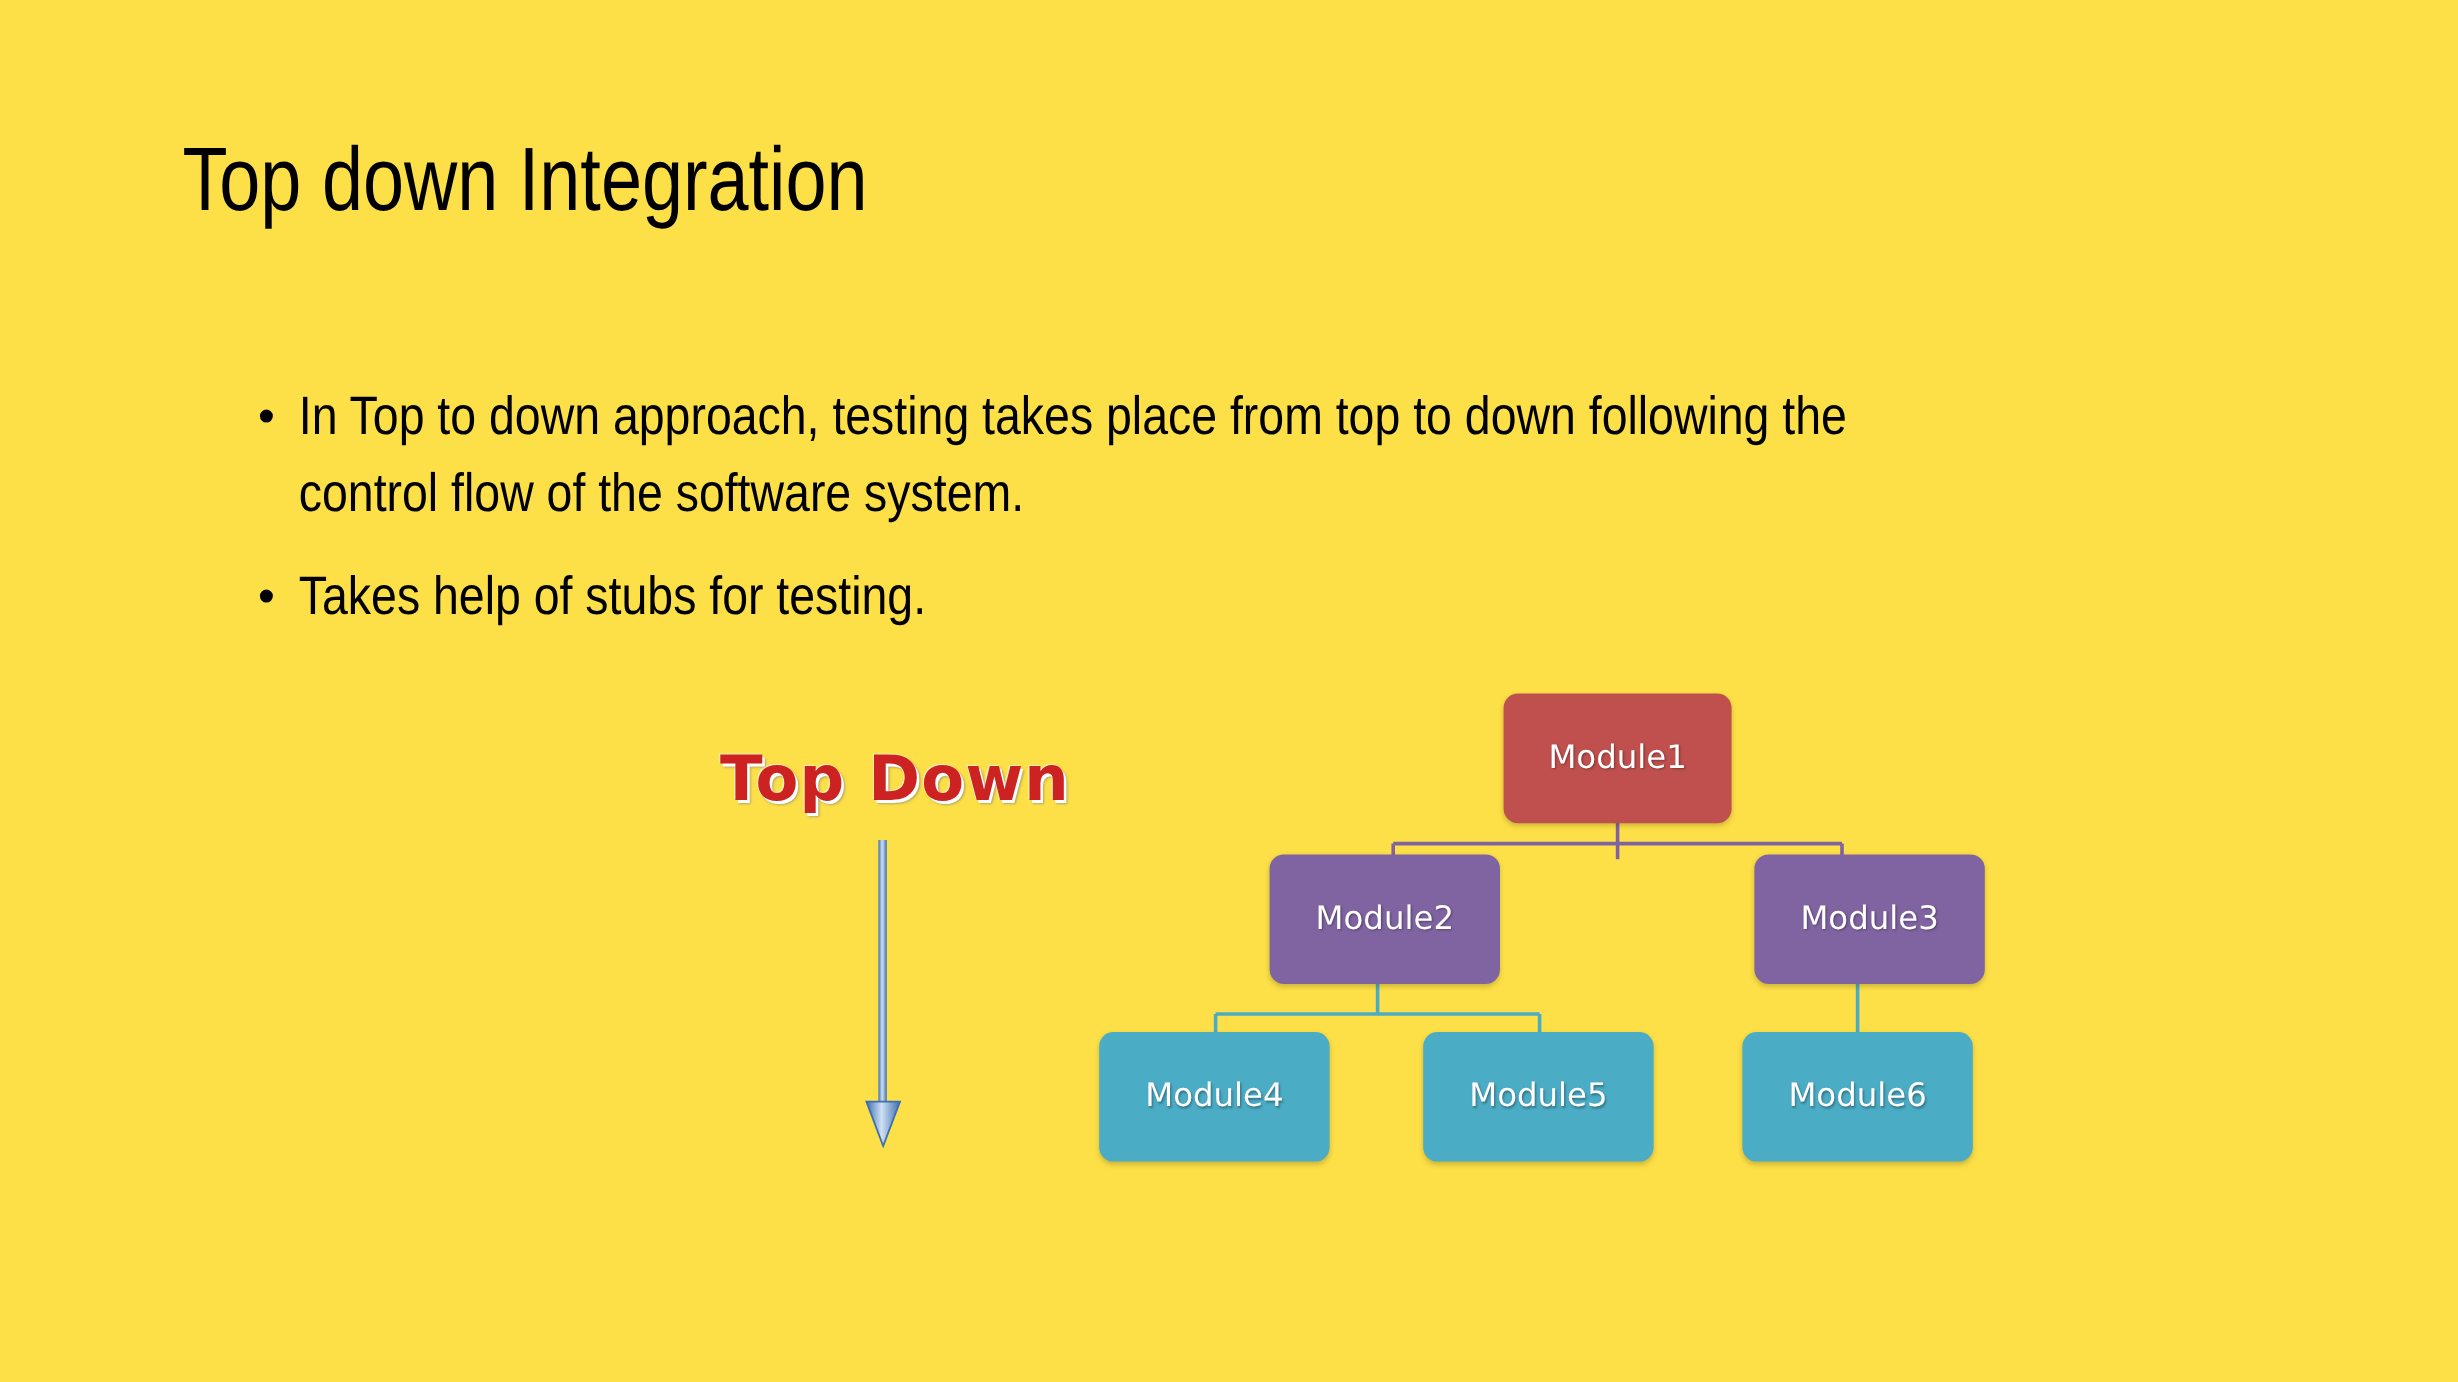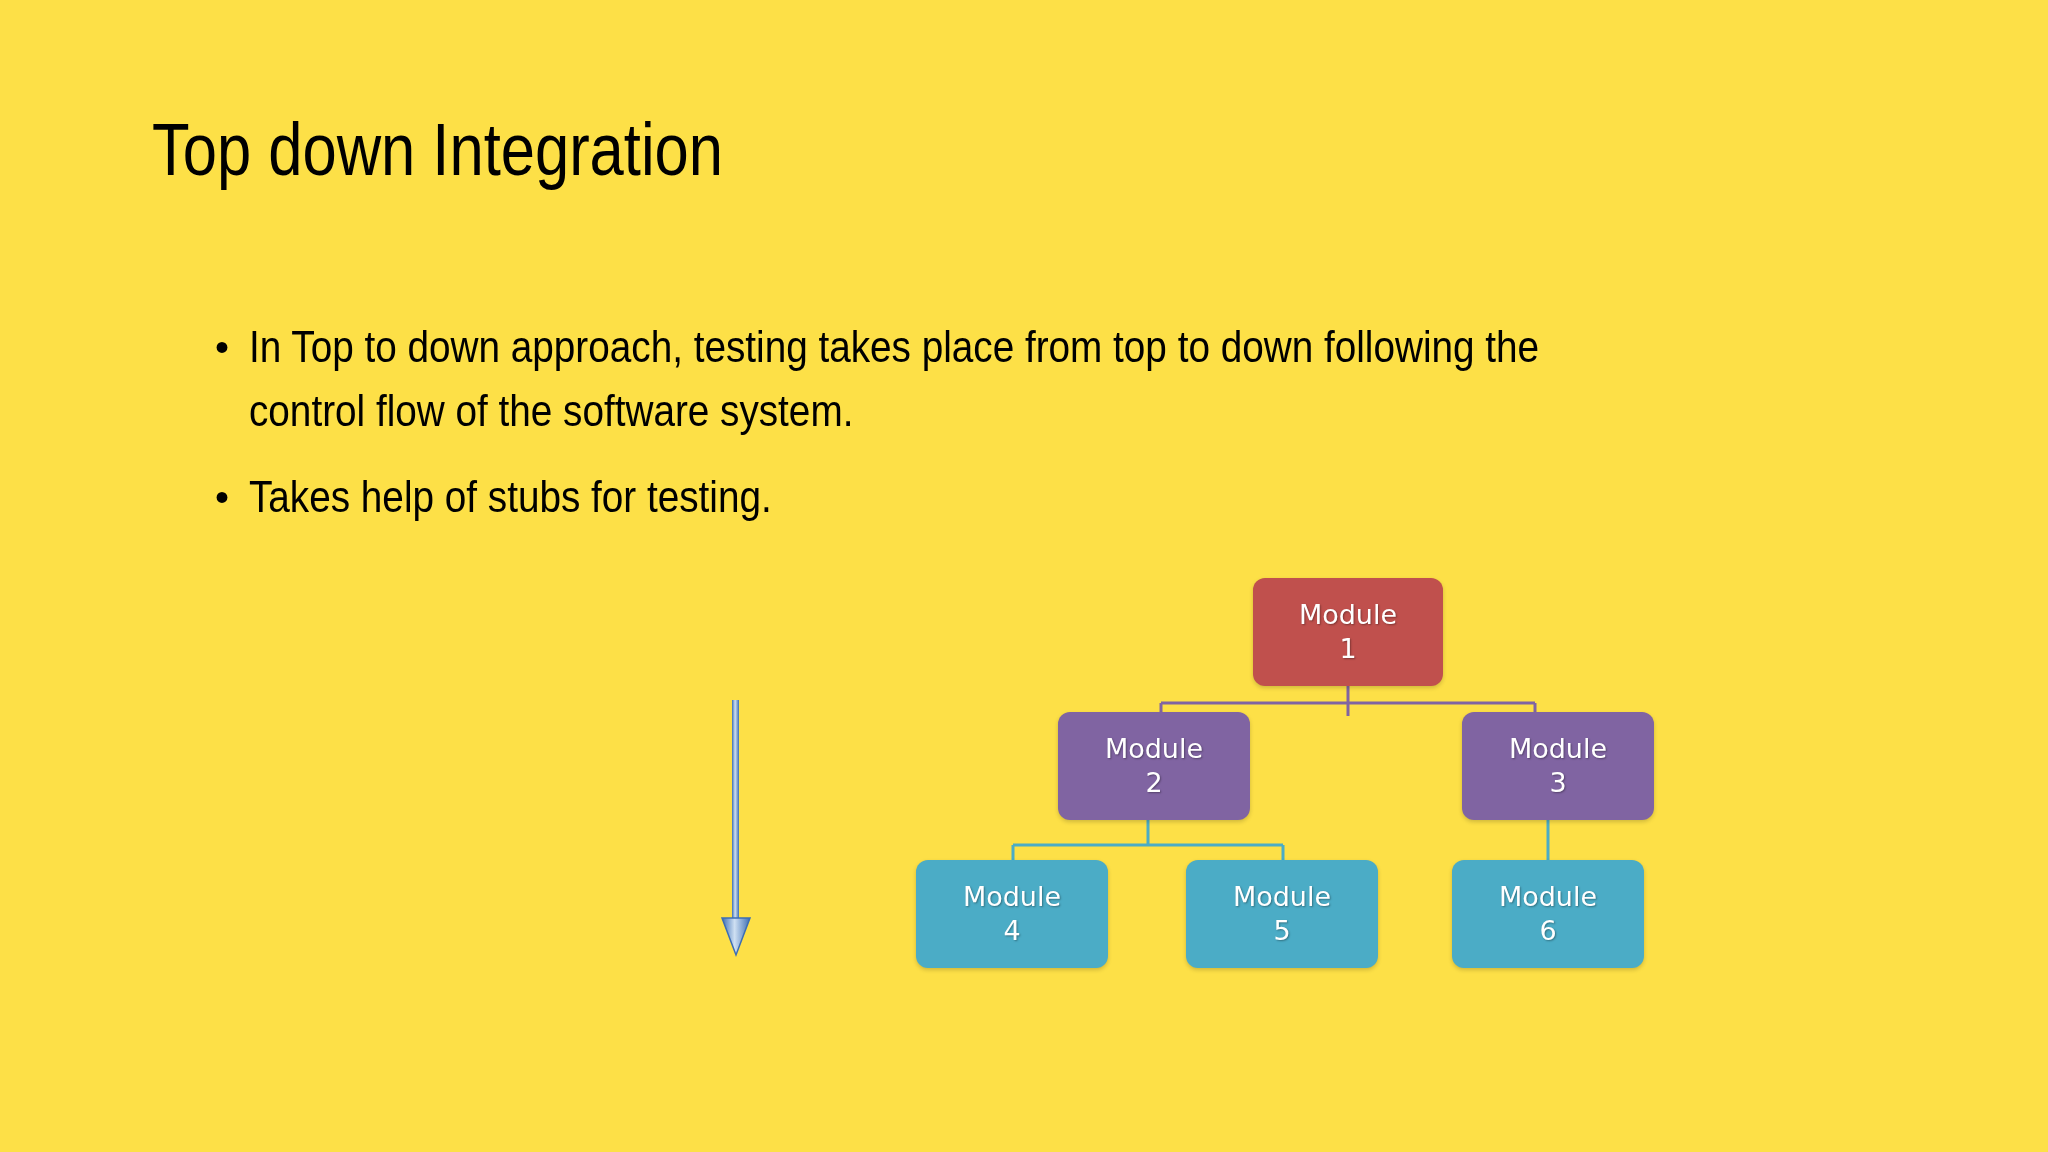--- a/index.html
+++ b/index.html
@@ -95,21 +95,20 @@
   
   .module-box {
     position: absolute;
     border-radius: 12px;
     color: #ffffff;
     font-family: "DejaVu Sans", sans-serif;
     font-size: 27px;
     line-height: 34px;
     text-align: center;
     display: flex;
-    flex-direction: column;
     align-items: center;
     justify-content: center;
     text-shadow: 1px 1px 2px rgba(0,0,0,0.35);
     box-shadow: 0 2px 4px rgba(0,0,0,0.18);
   }
   .module-box .m-name { display: block; }
   .module-box .m-num  { display: block; }
 
   
   #connectors {
@@ -134,20 +133,21 @@
       <span class="bullet-text">In Top to down approach, testing takes place from top to down following the control flow of the software system.</span>
     </div>
 
     <div class="bullet-row">
       <span class="bullet-dot">•</span>
       <span class="bullet-text">Takes help of stubs for testing.</span>
     </div>
 
   </div>
 
+  <div id="topdown-label">Top Down</div>
 
   <svg id="connectors" viewBox="0 0 2048 1152" width="2048" height="1152">
 
     <g fill="none" stroke="#8064a2" stroke-width="3">
       <path d="M 1348 685 L 1348 703"></path>
       <path d="M 1161 703 L 1535 703"></path>
       <path d="M 1161 703 L 1161 716"></path>
       <path d="M 1535 703 L 1535 716"></path>
       <path d="M 1348 703 L 1348 716"></path>
     </g>

